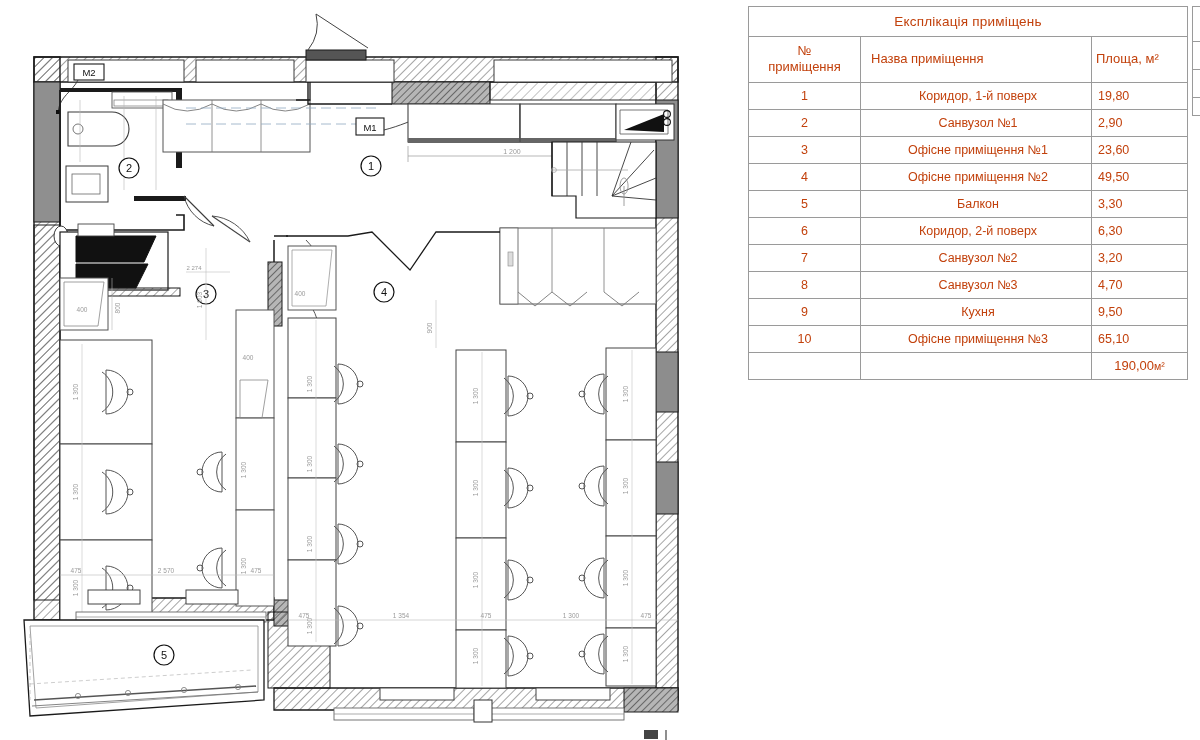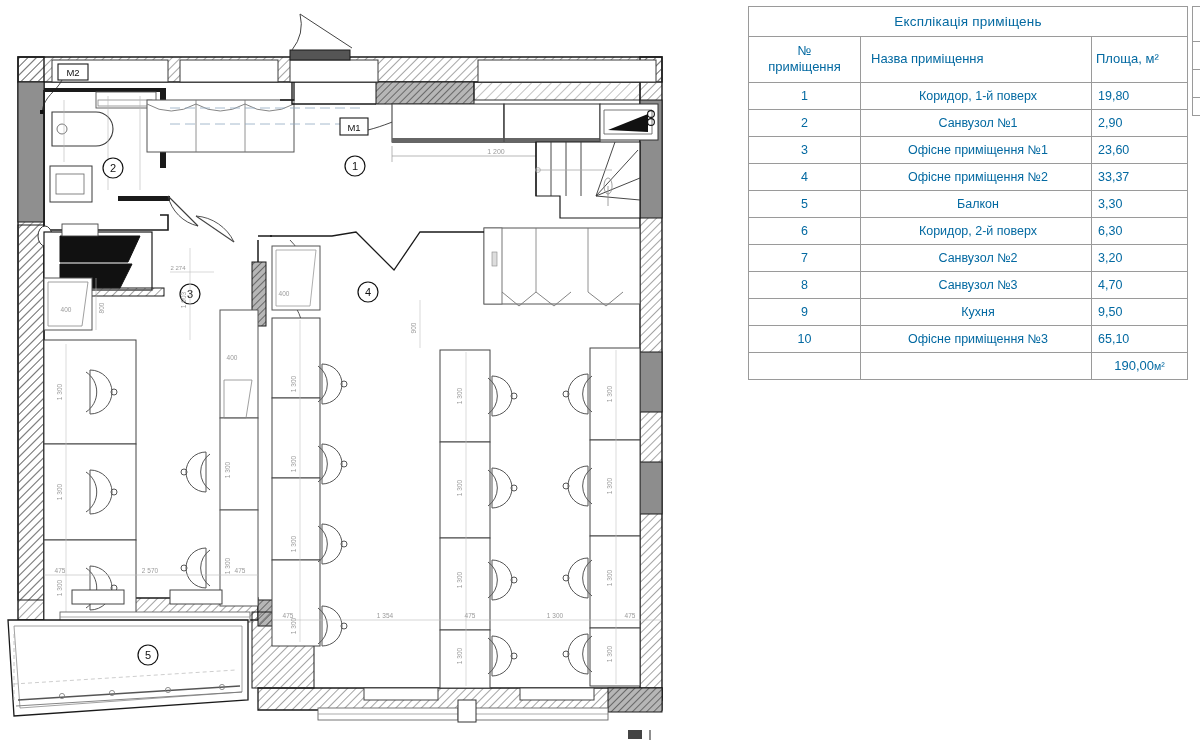--- a/index.html
+++ b/index.html
@@ -12,33 +12,33 @@
   }
   #page {
     position: relative;
     width: 1200px; height: 740px;
     background: #ffffff;
   }
 
   
   #plan-wrap {
     position: absolute;
-    left: 0; top: 0;
+    left: 16px; top: 0;
     width: 740px; height: 740px;
   }
   #plan-svg { display: block; }
 
   
   #explication {
     position: absolute;
     left: 748px; top: 6px;
     width: 440px;
     border-collapse: collapse;
     font-size: 12.5px;
-    color: #0369a1;
+    color: #c2410c;
     background: #ffffff;
   }
   #explication td, #explication th {
     border: 1px solid #9a9a9a;
     padding: 4px 6px;
     font-weight: normal;
     vertical-align: middle;
     background: #fff;
   }
   #explication .tbl-title {
@@ -479,21 +479,21 @@
           <td class="c-area">2,90</td>
         </tr>
         <tr>
           <td class="c-num">3</td>
           <td class="c-name">Офісне приміщення №1</td>
           <td class="c-area">23,60</td>
         </tr>
         <tr>
           <td class="c-num">4</td>
           <td class="c-name">Офісне приміщення №2</td>
-          <td class="c-area">33,37</td>
+          <td class="c-area">49,50</td>
         </tr>
         <tr>
           <td class="c-num">5</td>
           <td class="c-name">Балкон</td>
           <td class="c-area">3,30</td>
         </tr>
         <tr>
           <td class="c-num">6</td>
           <td class="c-name">Коридор, 2-й поверх</td>
           <td class="c-area">6,30</td>

